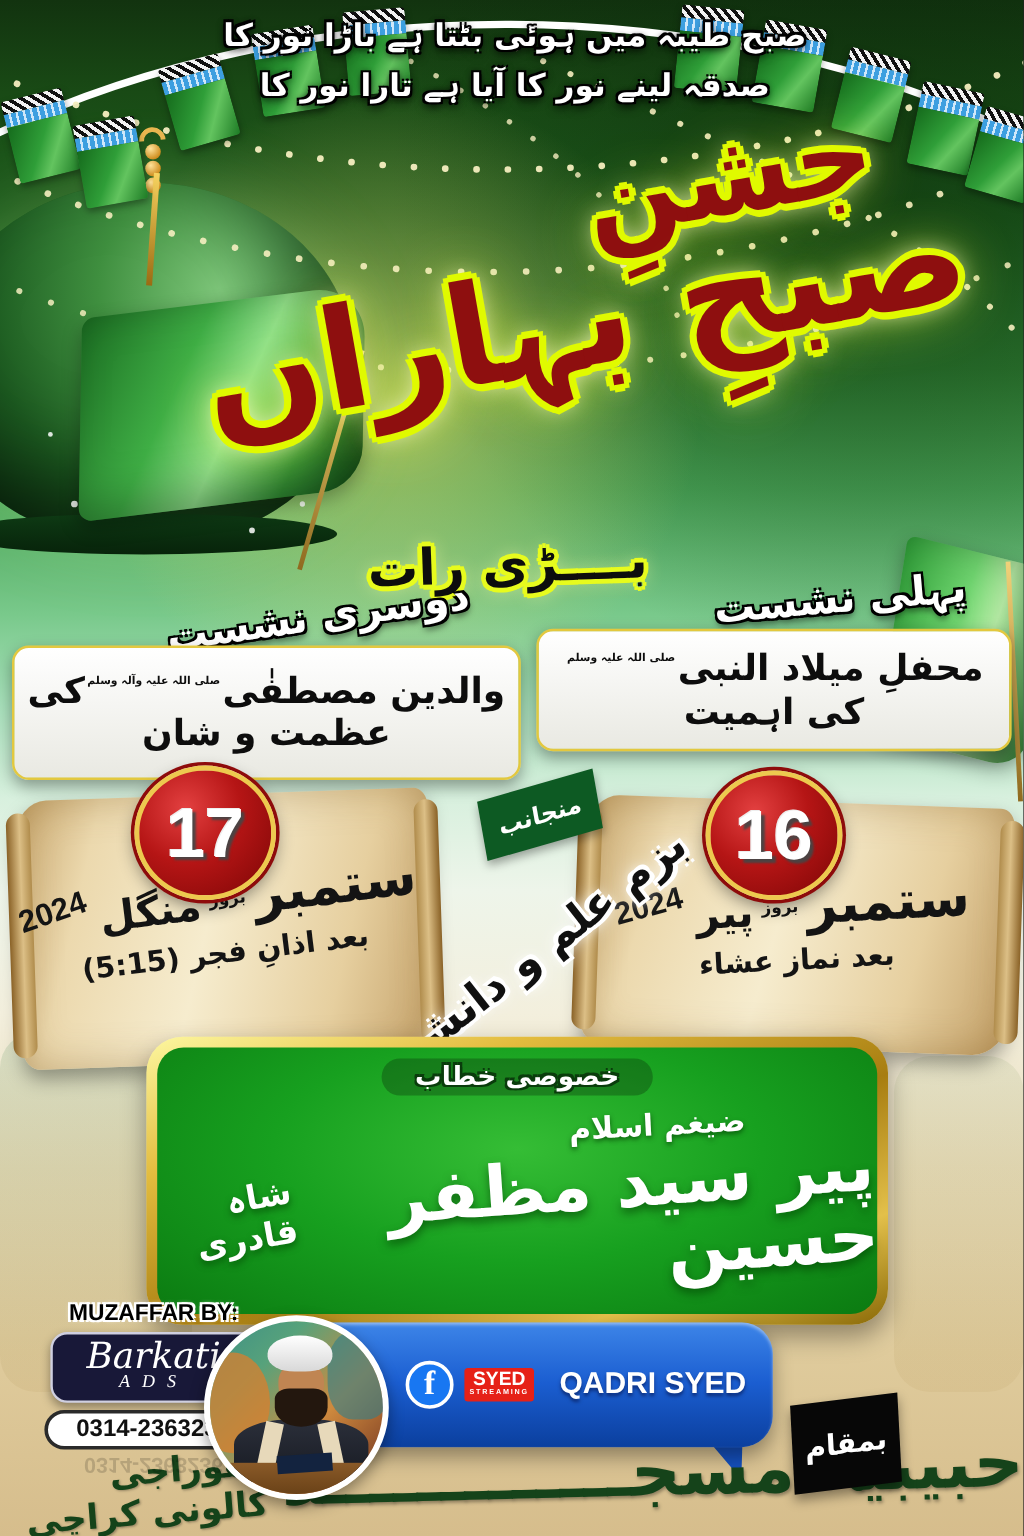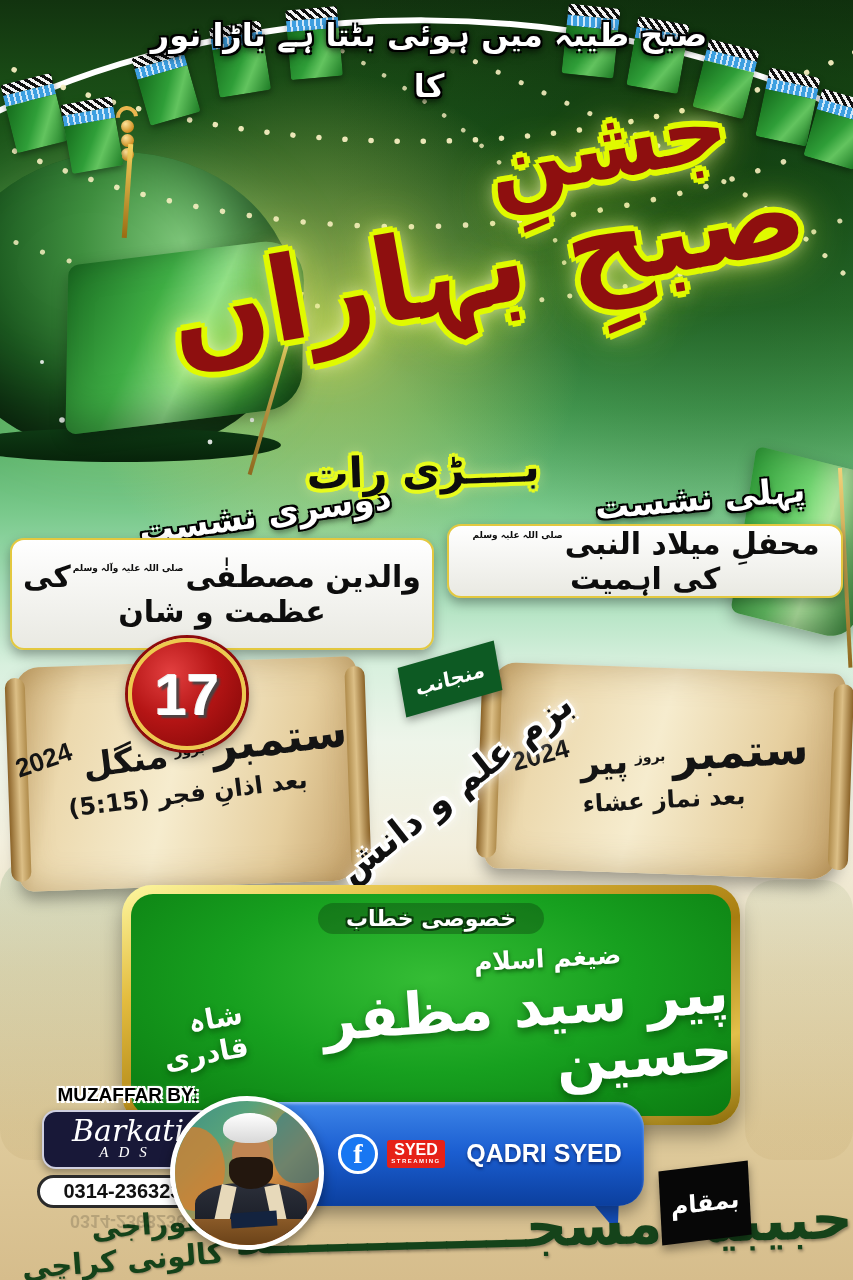--- a/index.html
+++ b/index.html
@@ -45,21 +45,21 @@
          background:linear-gradient(115deg,#1b6e22 0%,#3fae45 35%,#90e08b 55%,#2f8f35 78%,#175a1c 100%); }
   .big-flag.right{ left:742px; top:460px; width:126px; height:168px; border-radius:8px 26px 30px 8px;
          transform:rotate(9deg) skewY(5deg);
          background:linear-gradient(100deg,#2f9e38 0%,#6fd46f 40%,#b9f0a8 60%,#3c9e41 100%); }
   .pole{ position:absolute; z-index:4; width:4px; background:linear-gradient(180deg,#f1d27a,#8f6a1f); }
   .pole.p1{ left:300px; top:292px; height:190px; transform:rotate(16deg); transform-origin:top; }
   .pole.p2{ left:838px; top:468px; height:200px; transform:rotate(-3deg); transform-origin:top; }
 
   
   .poem{ position:absolute; left:146px; top:10px; width:566px; z-index:5; text-align:center;
-         color:#fff; font-size:32px; font-weight:bold; line-height:1.6;
+         color:#fff; font-size:26px; font-weight:bold; line-height:1.6;
          text-shadow:-2px -2px 0 #000, 2px -2px 0 #000, -2px 2px 0 #000, 2px 2px 0 #000,
                      0 0 6px #000, 0 4px 8px rgba(0,0,0,.7); }
 
   
   .main-title{ position:absolute; left:150px; top:116px; width:660px; z-index:5;
          transform:rotate(-10deg); text-align:center; color:#8e0f0f; font-weight:bold;
          text-shadow:-4px -4px 0 #e0fa00, 4px -4px 0 #e0fa00, -4px 4px 0 #e0fa00, 4px 4px 0 #e0fa00,
                      -6px 0 0 #e0fa00, 6px 0 0 #e0fa00, 0 -6px 0 #e0fa00, 0 6px 0 #e0fa00,
                      0 0 20px rgba(255,255,210,.95), 0 0 46px rgba(230,255,60,.9); }
   .main-title .w1{ display:block; font-size:92px; text-align:right; padding-right:70px; }
@@ -73,21 +73,21 @@
   
   .session-heading{ position:absolute; z-index:6; color:#fff; font-size:34px; font-weight:bold;
          text-shadow:-2px -2px 0 #000, 2px -2px 0 #000, -2px 2px 0 #000, 2px 2px 0 #000,
                      0 4px 6px rgba(0,0,0,.6); }
   .session-heading.first{ left:555px; top:478px; width:290px; text-align:center; transform:rotate(-5deg); }
   .session-heading.second{ left:110px; top:494px; width:310px; text-align:center; transform:rotate(-8deg); }
   .session-box{ position:absolute; z-index:6; background:linear-gradient(180deg,#ffffff,#e9e9e2);
          border:2px solid #e3c83f; border-radius:14px; box-shadow:0 5px 12px rgba(0,0,0,.35);
          display:flex; align-items:center; justify-content:center; color:#0d0d0d; font-weight:bold;
          text-align:center; padding:4px 10px; }
-  .session-box.first{ left:447px; top:524px; width:396px; height:74px; font-size:30px; }
+  .session-box.first{ left:447px; top:524px; width:396px; height:102px; font-size:30px; }
   .session-box.second{ left:10px; top:538px; width:424px; height:112px; font-size:30px; }
   .durood{ display:inline-block; font-size:9px; font-weight:bold; transform:translateY(-16px);
            margin:0 2px; line-height:1; }
 
   
   .scroll{ position:absolute; z-index:6;
          background:linear-gradient(105deg,#c9a86f 0%,#ecd9ae 18%,#f6ecce 46%,#e6cf9f 76%,#c3a068 100%);
          box-shadow:0 8px 16px rgba(0,0,0,.35), inset 0 0 34px rgba(120,80,20,.35);
          border-radius:26px 12px 30px 14px / 30px 16px 34px 16px; }
   .scroll::before, .scroll::after{ content:""; position:absolute; top:10px; bottom:10px; width:20px;
@@ -105,35 +105,35 @@
   .dateline .year{ font-family:"Liberation Sans",sans-serif; font-size:26px; font-weight:900;
          transform:rotate(-12deg) translateY(-14px); }
   .timeline{ font-size:24px; font-weight:bold; margin-top:8px; }
   .date-circle{ position:absolute; z-index:7; border-radius:50%;
          background:radial-gradient(circle at 35% 30%, #e34040 0%, #b51515 45%, #7c0606 100%);
          border:4px solid #edc94f; box-shadow:0 0 0 3px #8e0b0b, 0 6px 14px rgba(0,0,0,.45);
          display:flex; align-items:center; justify-content:center;
          color:#fff; font-family:"Liberation Sans",sans-serif; font-size:58px; font-weight:900;
          text-shadow:3px 3px 2px rgba(70,70,70,.95), -1px -1px 0 #eee; }
   .date-circle.d16{ left:588px; top:642px; width:114px; height:108px; }
-  .date-circle.d17{ left:128px; top:638px; width:118px; height:112px;text-align:right; }
+  .date-circle.d17{ left:112px; top:638px; width:118px; height:112px;text-align:right; }
 
   
   .org-badge{ position:absolute; left:400px; top:654px; width:100px; height:50px; z-index:6;
          background:#0d5a23; transform:rotate(-16deg) skewX(-6deg);
          display:flex; align-items:center; justify-content:center;
          color:#fff; font-size:20px; font-weight:bold; box-shadow:0 4px 8px rgba(0,0,0,.35); }
   .org-name{ position:absolute; left:330px; top:702px; width:250px; height:170px; z-index:6;
          display:flex; align-items:center; justify-content:center; transform:rotate(-38deg);
          font-size:36px; font-weight:bold; color:#101010; white-space:nowrap;
          text-shadow:-3px -3px 0 #fff, 3px -3px 0 #fff, -3px 3px 0 #fff, 3px 3px 0 #fff,
                      0 0 10px #fff, 0 0 18px #fff; }
 
   
-  .speaker-outer{ position:absolute; left:122px; top:885px; width:618px; height:240px; z-index:6;
+  .speaker-outer{ position:absolute; left:122px; top:864px; width:618px; height:240px; z-index:6;
          border-radius:30px; padding:9px;
          background:linear-gradient(160deg,#fdf7a0 0%,#e3bc3e 25%,#a77d10 55%,#e3c04a 80%,#8a6a08 100%);
          box-shadow:0 10px 20px rgba(0,0,0,.35); }
   .speaker-inner{ position:relative; width:100%; height:100%; border-radius:22px; color:#fff;
          background:radial-gradient(ellipse at 50% 38%, #35bd35 0%, #17a01f 48%, #0b7a11 100%);
          display:flex; flex-direction:column; align-items:center; }
   .speaker-badge{ margin-top:9px; padding:3px 28px; border-radius:999px; background:rgba(8,40,10,.32);
          font-size:22px; font-weight:bold; letter-spacing:5px;
          text-shadow:-2px -2px 0 #0a3c0c, 2px -2px 0 #0a3c0c, -2px 2px 0 #0a3c0c, 2px 2px 0 #0a3c0c; }
   .speaker-honorific{ position:absolute; right:110px; top:50px; font-size:25px; font-weight:bold;
@@ -302,20 +302,21 @@
       <div class="grn"></div>
     </div>
 
   <div class="big-flag left"></div>
   <div class="pole p1"></div>
   <div class="big-flag right"></div>
   <div class="pole p2"></div>
 
   <div class="poem urdu">
     <div>صبح طیبہ میں ہوئی بٹتا ہے باڑا نور کا</div>
+    <div>صدقہ لینے نور کا آیا ہے تارا نور کا</div>
   </div>
 
   <div class="main-title urdu">
     <span class="w1">جشنِ</span>
     <span class="w2">صبحِ بہاراں</span>
   </div>
   <div class="tagline urdu">بــــڑی رات</div>
 
   <div class="session-heading first urdu">پہلی نشست</div>
   <div class="session-box first urdu">
@@ -335,20 +336,21 @@
     <div class="scroll-inner urdu">
       <div class="dateline">
         <span class="month">ستمبر</span>
         <span class="broz">بروز</span>
         <span class="weekday">پیر</span>
         <span class="year">2024</span>
       </div>
       <div class="timeline">بعد نماز عشاء</div>
     </div>
   </div>
+  <div class="date-circle d16">16</div>
 
   <div class="scroll left">
     <div class="scroll-inner urdu">
       <div class="dateline">
         <span class="month">ستمبر</span>
         <span class="broz">بروز</span>
         <span class="weekday">منگل</span>
         <span class="year">2024</span>
       </div>
       <div class="timeline">بعد اذانِ فجر (5:15)</div>

